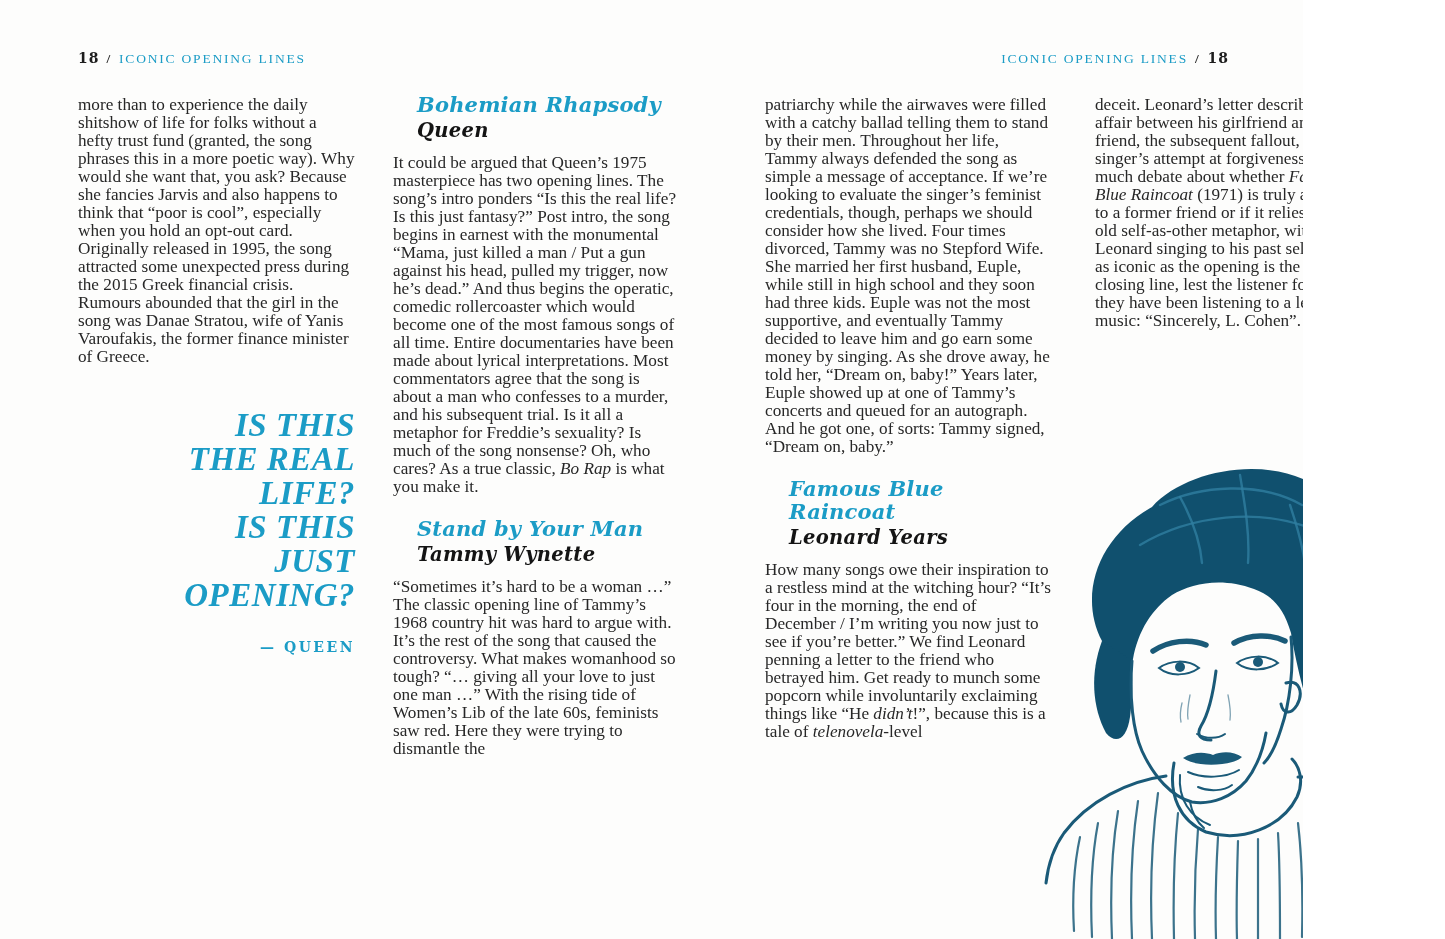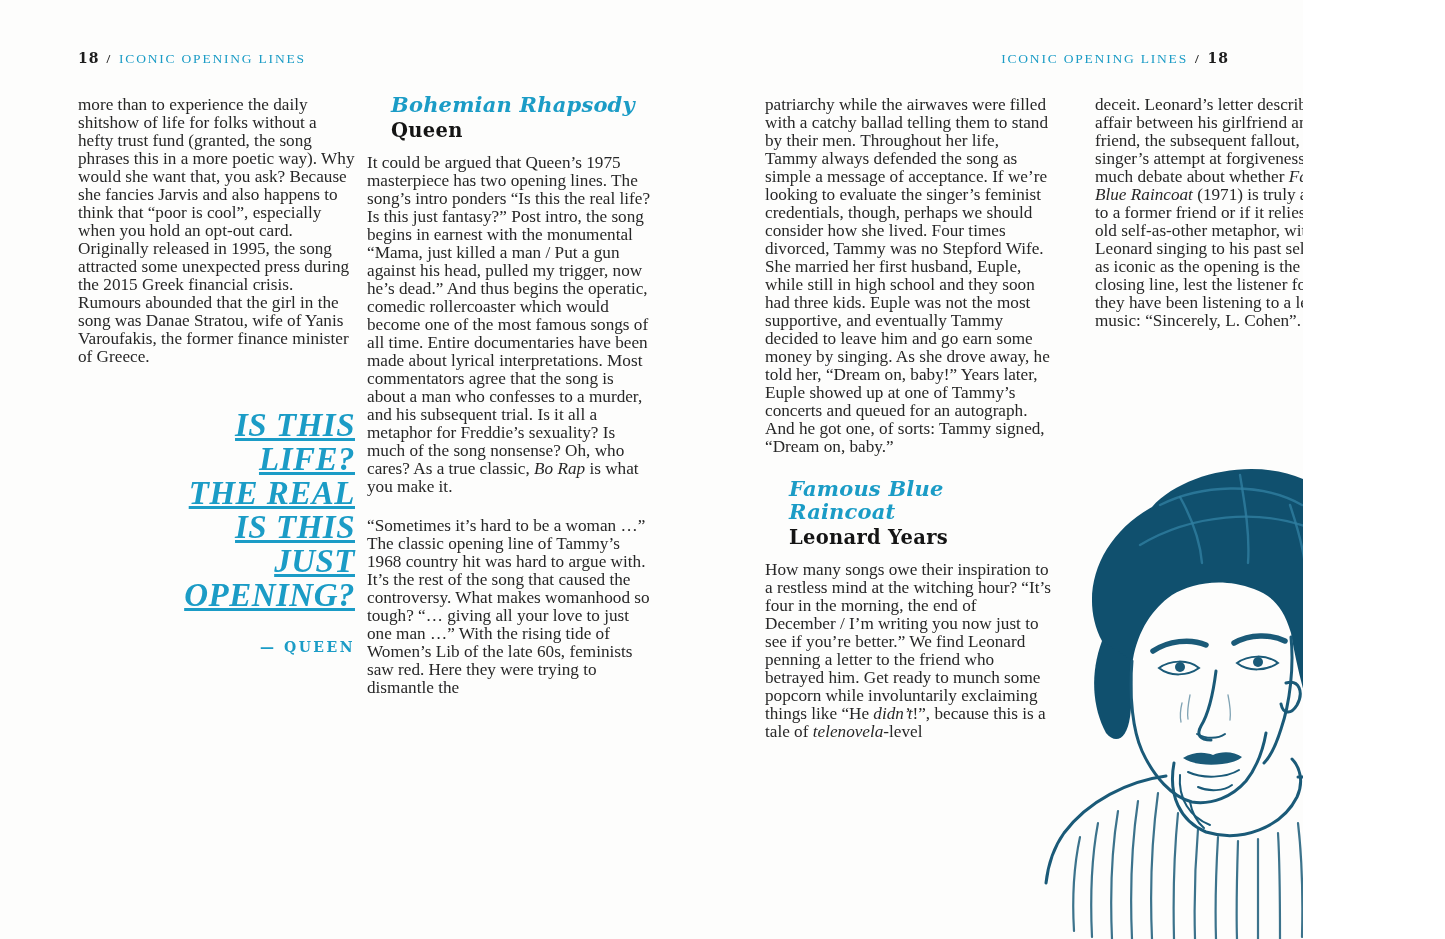--- a/index.html
+++ b/index.html
@@ -16,43 +16,43 @@
   
   .page-header{position:absolute;top:50px;font-size:13.5px;letter-spacing:1.8px;white-space:nowrap;}
   .header-left{left:78px;}
   .header-right{right:74px;text-align:right;}
   .page-num{font-family:"DejaVu Serif",serif;font-weight:bold;font-size:14px;color:#1d1d1d;letter-spacing:1px;}
   .header-sep{color:#1d1d1d;font-weight:bold;margin:0 7px;}
   .header-title{color:var(--teal);font-weight:normal;}
   
   .column{position:absolute;top:96px;}
   #p18c1{left:78px;width:277px;}
-  #p18c2{left:367px;width:284px;}
+  #p18c2{left:393px;width:284px;}
   #p19c1{left:765px;width:286px;}
   #p19c2{left:1095px;width:281px;}
   .body-para{margin:0 0 21px 0;font-size:17.2px;line-height:18px;color:var(--text);text-align:left;}
   .body-para em{font-style:italic;}
   
   .song-heading{margin:16px 0 12px 24px;}
   .column .song-heading:first-child{margin-top:-3px;}
   .song-title{
     font-family:"DejaVu Serif",serif;font-weight:bold;font-style:italic;
     font-size:21px;line-height:23px;color:var(--teal);letter-spacing:0.2px;
   }
   .artist-name{
     font-family:"DejaVu Serif",serif;font-weight:bold;
-    font-size:19.5px;line-height:23px;color:#141414;margin-top:3px;letter-spacing:0.3px;
+    font-size:19.5px;line-height:23px;color:#141414;margin-top:3px;letter-spacing:0.3px;font-style:italic;
   }
   
   .pull-quote{
     margin-top:42px;text-align:right;color:var(--teal);
     font-family:"Liberation Serif",serif;font-style:italic;font-weight:bold;
     font-size:33px;line-height:34px;letter-spacing:0.5px;
   }
-  .pq-line{white-space:nowrap;text-decoration:underline;}
+  .pq-line{white-space:nowrap;}
   .pq-attr{
     margin-top:18px;font-style:normal;font-family:"DejaVu Serif",serif;
     font-size:14px;letter-spacing:2.5px;font-weight:bold;
   }
   
   .illustration{position:absolute;left:1040px;top:445px;width:400px;height:494px;}
   .illustration .hair{fill:var(--hair);stroke:none;}
   .illustration .strand{fill:none;stroke:#2f7ea0;stroke-width:2.4;stroke-linecap:round;opacity:.8;}
   .illustration .line{fill:none;stroke:var(--ink);stroke-width:3;stroke-linecap:round;}
   .illustration .line2{fill:none;stroke:var(--ink);stroke-width:2;stroke-linecap:round;}
@@ -72,34 +72,38 @@
   </div>
 
   <div class="page-header header-right">
     <span class="header-title">ICONIC OPENING LINES</span><span class="header-sep">/</span><span class="page-num">18</span>
   </div>
 
   <div class="column" id="p18c1">
       <p class="body-para"><span>more than to experience the daily shitshow of life for folks without a hefty trust fund (granted, the song phrases this in a more poetic way). Why would she want that, you ask? Because she fancies Jarvis and also happens to think that “poor is cool”, especially when you hold an opt-out card. Originally released in 1995, the song attracted some unexpected press during the 2015 Greek financial crisis. Rumours abounded that the girl in the song was Danae Stratou, wife of Yanis Varoufakis, the former finance minister of Greece.</span></p>
       <div class="pull-quote">
         <div class="pq-line">IS THIS</div>
+        <div class="pq-line">THE REAL</div>
         <div class="pq-line">LIFE?</div>
-        <div class="pq-line">THE REAL</div>
         <div class="pq-line">IS THIS</div>
         <div class="pq-line">JUST</div>
         <div class="pq-line">OPENING?</div>
         <div class="pq-attr">— QUEEN</div>
       </div>
     </div>
   <div class="column" id="p18c2">
       <div class="song-heading">
         <div class="song-title">Bohemian Rhapsody</div>
         <div class="artist-name">Queen</div>
       </div>
       <p class="body-para"><span>It could be argued that Queen’s 1975 masterpiece has two opening lines. The song’s intro ponders “Is this the real life? Is this just fantasy?” Post intro, the song begins in earnest with the monumental “Mama, just killed a man / Put a gun against his head, pulled my trigger, now he’s dead.” And thus begins the operatic, comedic rollercoaster which would become one of the most famous songs of all time. Entire documentaries have been made about lyrical interpretations. Most commentators agree that the song is about a man who confesses to a murder, and his subsequent trial. Is it all a metaphor for Freddie’s sexuality? Is much of the song nonsense? Oh, who cares? As a true classic, </span><em>Bo Rap</em><span> is what you make it.</span></p>
+      <div class="song-heading">
+        <div class="song-title">Stand by Your Man</div>
+        <div class="artist-name">Tammy Wynette</div>
+      </div>
       <p class="body-para"><span>“Sometimes it’s hard to be a woman …” The classic opening line of Tammy’s 1968 country hit was hard to argue with. It’s the rest of the song that caused the controversy. What makes womanhood so tough? “… giving all your love to just one man …” With the rising tide of Women’s Lib of the late 60s, feminists saw red. Here they were trying to dismantle the</span></p>
     </div>
   <div class="column" id="p19c1">
       <p class="body-para"><span>patriarchy while the airwaves were filled with a catchy ballad telling them to stand by their men. Throughout her life, Tammy always defended the song as simple a message of acceptance. If we’re looking to evaluate the singer’s feminist credentials, though, perhaps we should consider how she lived. Four times divorced, Tammy was no Stepford Wife. She married her first husband, Euple, while still in high school and they soon had three kids. Euple was not the most supportive, and eventually Tammy decided to leave him and go earn some money by singing. As she drove away, he told her, “Dream on, baby!” Years later, Euple showed up at one of Tammy’s concerts and queued for an autograph. And he got one, of sorts: Tammy signed, “Dream on, baby.”</span></p>
       <div class="song-heading">
         <div class="song-title">Famous Blue Raincoat</div>
         <div class="artist-name">Leonard Years</div>
       </div>
       <p class="body-para"><span>How many songs owe their inspiration to a restless mind at the witching hour? “It’s four in the morning, the end of December / I’m writing you now just to see if you’re better.” We find Leonard penning a letter to the friend who betrayed him. Get ready to munch some popcorn while involuntarily exclaiming things like “He </span><em>didn’t</em><span>!”, because this is a tale of </span><em>telenovela</em><span>-level</span></p>
     </div>

